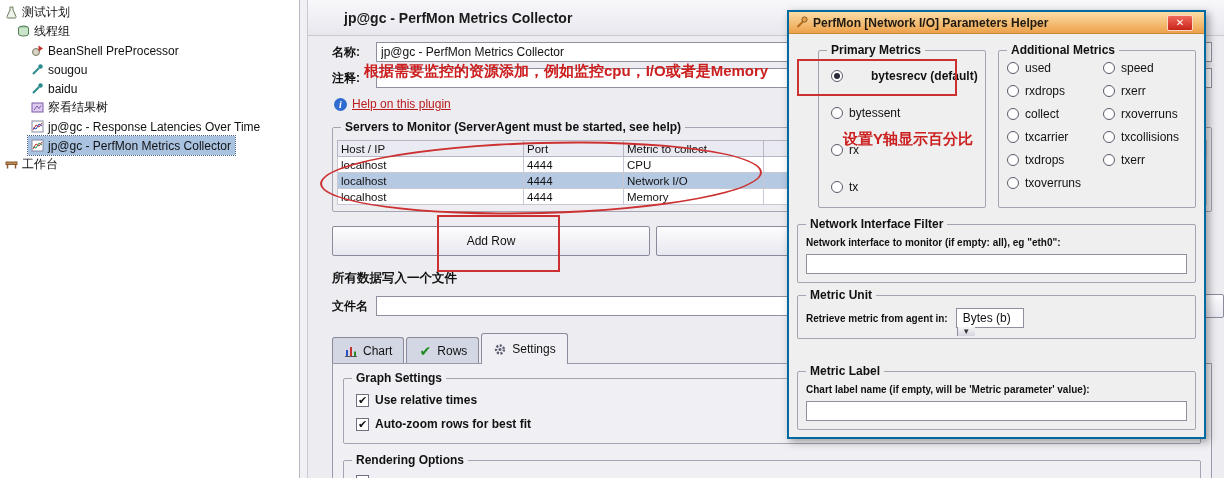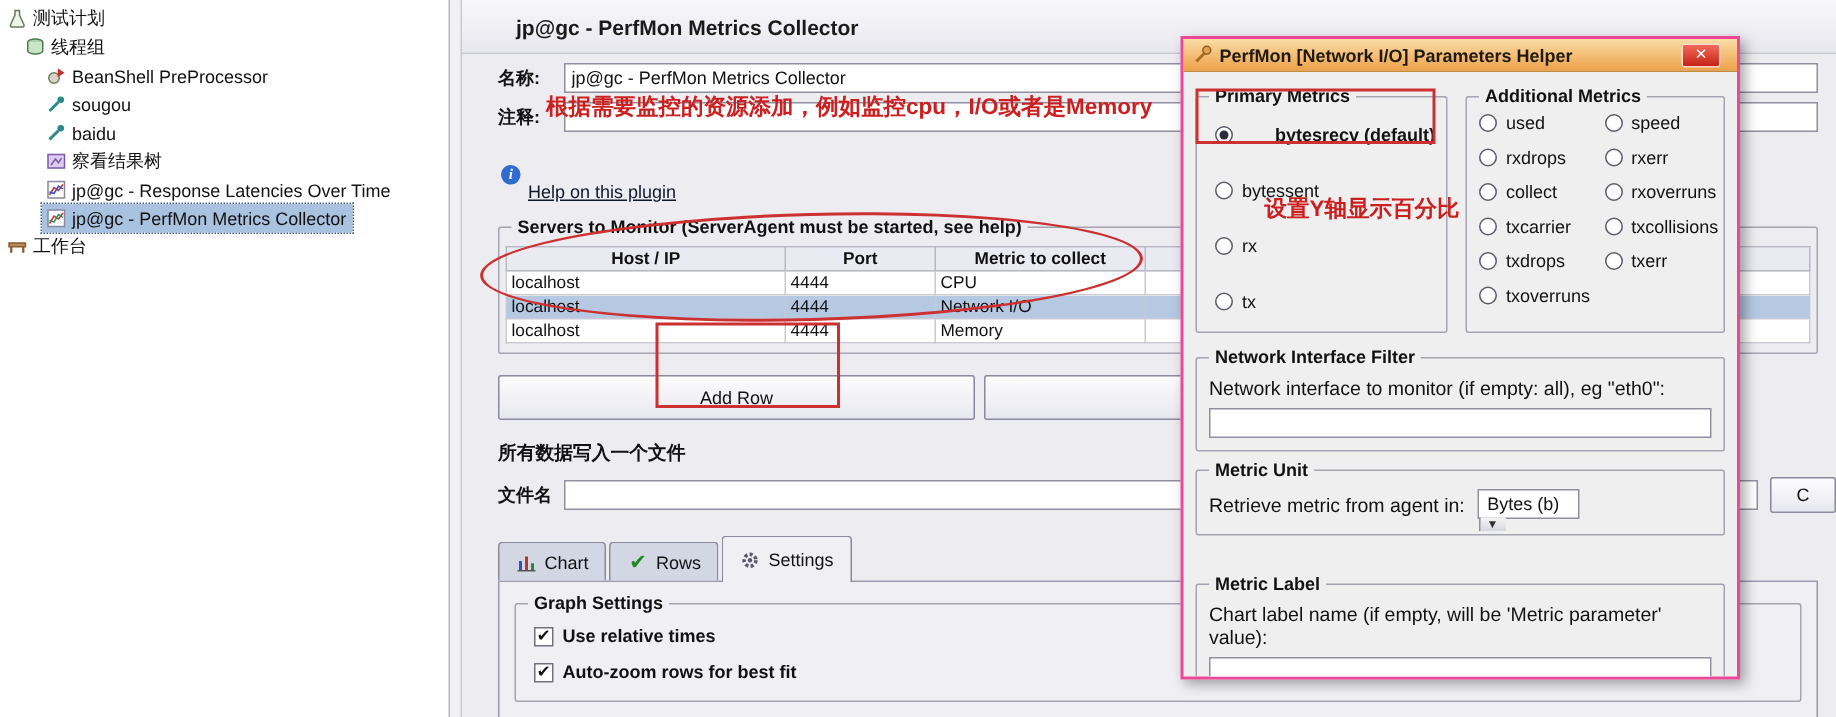--- a/index.html
+++ b/index.html
@@ -21,28 +21,28 @@
   .main { position:absolute; left:308px; top:0; right:0; bottom:0; background:#ededf1; }
   .main-header { height:36px; background:linear-gradient(#f8f8fb,#e7e7ee); border-bottom:1px solid #c9c9d4; display:flex; align-items:center; padding-left:36px; }
   .main-title { font-size:14px; font-weight:bold; color:#1a1a1a; }
 
   .frow { display:flex; align-items:center; gap:16px; margin:6px 12px 0 24px; }
   .lbl { font-weight:bold; white-space:nowrap; }
   .tfield { flex:1; height:20px; background:#fff; border:1px solid #8f8fa0; padding:0 4px; font:12px "Liberation Sans","DejaVu Sans",sans-serif; color:#111; }
 
   .help-row { margin:9px 12px 0 26px; display:flex; align-items:center; gap:5px; }
   .info-icon { width:13px; height:13px; border-radius:50%; background:#2f6bd0; color:#fff; font:italic bold 10px "Liberation Serif",serif; display:flex; align-items:center; justify-content:center; flex:none; }
-  .help-link { color:#0f172a; text-decoration:underline; cursor:pointer;margin-top:24px; }
+  .help-link { color:#b91c1c; text-decoration:underline; cursor:pointer; }
 
   .group { position:relative; border:1px solid #a4a4b2; border-radius:2px; background:transparent; }
   .group-title { position:absolute; top:-8px; left:8px; background:#ededf1; padding:0 4px; font-weight:bold; font-size:12px; white-space:nowrap; }
 
   .servers-group { margin:16px 12px 0 24px; padding:12px 4px 6px; }
   table.servers { width:100%; border-collapse:collapse; background:#fff; table-layout:fixed; font-size:11.5px; }
-  table.servers th { background:#eaeaf2; font-weight:bold; text-align:center; border:1px solid #b7b7c4; height:16px; padding:0 3px; }
+  table.servers th { background:#eaeaf2; font-weight:normal; text-align:left; border:1px solid #b7b7c4; height:16px; padding:0 3px; }
   table.servers td { border:1px solid #c9c9d4; height:16px; padding:0 3px; overflow:hidden; white-space:nowrap; }
   tr.sel td { background:#b5c9e2; }
 
   .btn-row { display:flex; gap:6px; margin:14px 12px 0 24px; }
   .jbtn { height:30px; background:linear-gradient(#fdfdfe,#e7e7ef); border:1px solid #8a8a9c; border-radius:2px; display:flex; align-items:center; justify-content:center; font-size:12px; color:#111; cursor:pointer; }
   .add-row-btn { flex:0 0 318px; }
   .second-btn { flex:0 0 500px; }
 
   .file-section-label { margin:14px 12px 0 24px; font-weight:bold; font-size:12.5px; }
   .file-row { display:flex; align-items:center; gap:8px; margin:7px 0 0 24px; }
@@ -53,40 +53,40 @@
   .tab.active { height:31px; background:#f0f0f4; margin-bottom:-1px; }
 
   .pane { position:relative; margin:0 12px 0 24px; border:1px solid #9a9aac; background:#f0f0f4; height:140px; }
   .gs-group { margin:14px 10px 0 10px; padding:12px 8px 2px; }
   .gs-group .group-title, .ro-group .group-title { background:#f0f0f4; }
   .cb-row { display:flex; align-items:center; gap:6px; margin:2px 0 10px 4px; font-weight:bold; }
   .checkbox { width:13px; height:13px; background:#fff; border:1px solid #6f6f80; display:flex; align-items:center; justify-content:center; font-size:11px; line-height:1; color:#111; flex:none; cursor:pointer; }
   .ro-group { margin:16px 10px 0 10px; padding:12px 8px 2px; height:60px; }
 
   
-  .dialog { position:absolute; left:787px; top:24px; width:373px; height:429px; background:#efefef; border:2px solid #ec4899; box-shadow:3px 3px 8px rgba(0,0,0,.35); z-index:10; overflow:hidden; }
+  .dialog { position:absolute; left:787px; top:10px; width:419px; height:429px; background:#efefef; border:2px solid #0369a1; box-shadow:3px 3px 8px rgba(0,0,0,.35); z-index:10; overflow:hidden; }
   .dlg-titlebar { height:22px; background:linear-gradient(#fbdda6,#eda14b); border-bottom:1px solid #c68a34; display:flex; align-items:center; gap:5px; padding:0 5px; }
   .dlg-title { font-size:12px; font-weight:bold; color:#201a10; flex:1; white-space:nowrap; overflow:hidden; }
   .dlg-close { width:26px; height:16px; background:linear-gradient(#f26a5a,#c62318); border:1px solid #f8d8c8; border-radius:2px; color:#fff; font-size:10px; font-weight:bold; display:flex; align-items:center; justify-content:center; cursor:pointer; flex:none; margin-right:6px; }
   .dlg-body { padding:8px; }
   .dlg-body .group-title { background:#efefef; }
 
-  .metrics-row { display:flex; gap:12px; margin-top:8px; }
+  .metrics-row { display:flex; gap:12px; margin-top:8px;margin-left:21px; }
   .pm-group { flex:0 0 168px; height:158px; padding:6px 4px; }
   .am-group { flex:1; height:158px; padding:10px 2px 4px; }
   .radio-row { display:flex; align-items:center; gap:6px; margin:0 0 23px 8px; }
   .pm-group .radio-row:first-of-type { margin-top:12px;gap:28px; }
   .radio { width:12px; height:12px; border-radius:50%; background:#fff; border:1px solid #5a5a6a; display:flex; align-items:center; justify-content:center; flex:none; cursor:pointer; }
   .radio.sel::after { content:""; width:6px; height:6px; border-radius:50%; background:#2a2a38; }
   .am-cols { display:flex; }
   .am-col { flex:1; }
   .am-col .radio-row { margin:0 0 9px 6px; }
 
   .nf-group { margin-top:16px; padding:12px 8px 8px; }
-  .small-bold { font-weight:normal; font-size:13px; }
+  .small-bold { font-weight:bold; font-size:10px; }
   .dlg-input { width:100%; height:20px; background:#fff; border:1px solid #8f8fa0; margin-top:6px; padding:0 4px; font:12px "Liberation Sans","DejaVu Sans",sans-serif; }
 
   .mu-group { margin-top:12px; padding:12px 8px 10px; }
   .mu-row { display:flex; align-items:center; gap:8px; }
   .combo { display:inline-flex; height:20px; border:1px solid #8f8fa0; background:#fff; cursor:pointer;flex-direction:column; }
   .combo-value { padding:2px 6px; min-width:66px; font-size:12px; }
   .combo-btn { width:18px; background:linear-gradient(#f6f6f9,#d6d6e0); border-left:1px solid #8f8fa0; display:flex; align-items:center; justify-content:center; font-size:8px; color:#333; }
 
   .ml-group { margin-top:32px; padding:12px 8px 8px; }
 

